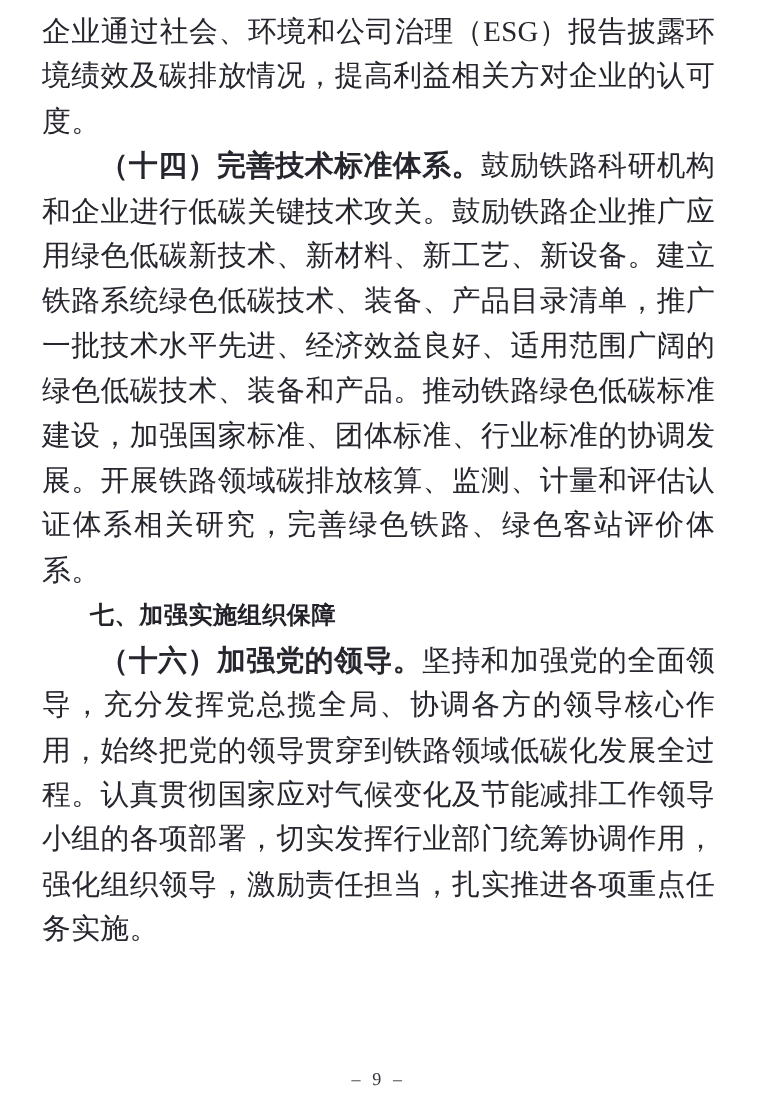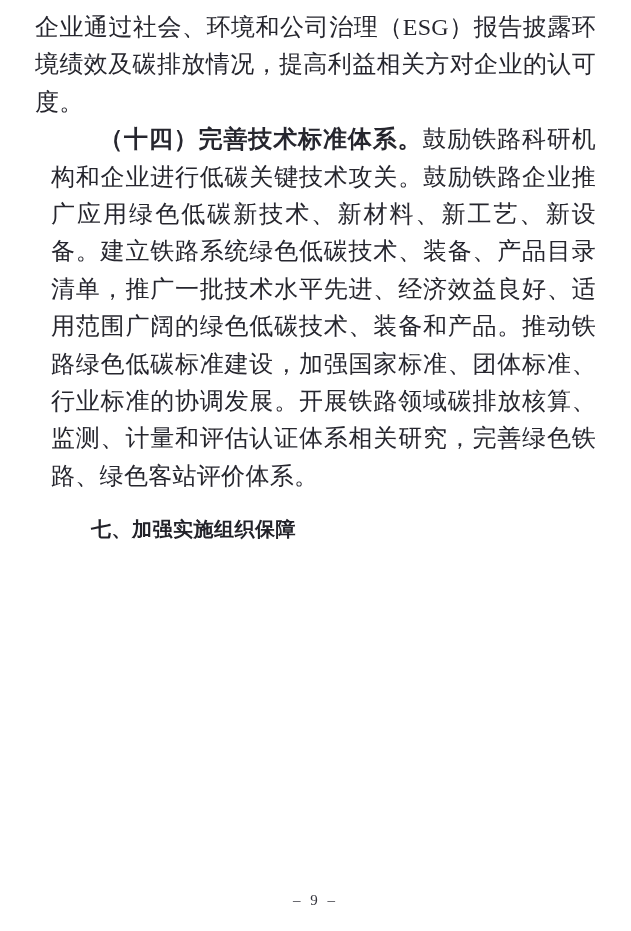--- a/index.html
+++ b/index.html
@@ -24,27 +24,26 @@
   .para {
     margin: 0;
     font-size: 24px;
     line-height: 37.4px;
     text-align: justify;
     text-justify: inter-character;
     letter-spacing: 0.3px;
   }
   .para.indent {
     text-indent: 2em;
-    margin-left: 16px;
   }
   .lead {
     font-weight: bold;
   }
   .section-heading {
-    margin: 16px;
+    margin: 0;
     font-family: Liberation Sans, sans-serif;
     font-weight: bold;
     font-size: 20px;
     line-height: 37.4px;
     text-indent: 2em;
     color: #222229;
     letter-spacing: 0.5px;
   }
   .footer {
     position: absolute;
@@ -63,16 +62,17 @@
 
 <div class="page">
 
   <p class="para"><span>企业通过社会、环境和公司治理（ESG）报告披露环境绩效及碳排放情况，提高利益相关方对企业的认可度。</span></p>
 
   <p class="para indent"><span class="lead">（十四）完善技术标准体系。</span><span>鼓励铁路科研机构和企业进行低碳关键技术攻关。鼓励铁路企业推广应用绿色低碳新技术、新材料、新工艺、新设备。建立铁路系统绿色低碳技术、装备、产品目录清单，推广一批技术水平先进、经济效益良好、适用范围广阔的绿色低碳技术、装备和产品。推动铁路绿色低碳标准建设，加强国家标准、团体标准、行业标准的协调发展。开展铁路领域碳排放核算、监测、计量和评估认证体系相关研究，完善绿色铁路、绿色客站评价体系。</span></p>
 
 
   <h2 class="section-heading">七、加强实施组织保障</h2>
 
+  <p class="para indent"><span class="lead">（十六）加强党的领导。</span><span>坚持和加强党的全面领导，充分发挥党总揽全局、协调各方的领导核心作用，始终把党的领导贯穿到铁路领域低碳化发展全过程。认真贯彻国家应对气候变化及节能减排工作领导小组的各项部署，切实发挥行业部门统筹协调作用，强化组织领导，激励责任担当，扎实推进各项重点任务实施。</span></p>
 
 </div>
 
 <div class="footer">– 9 –</div>
 
 </body></html>

